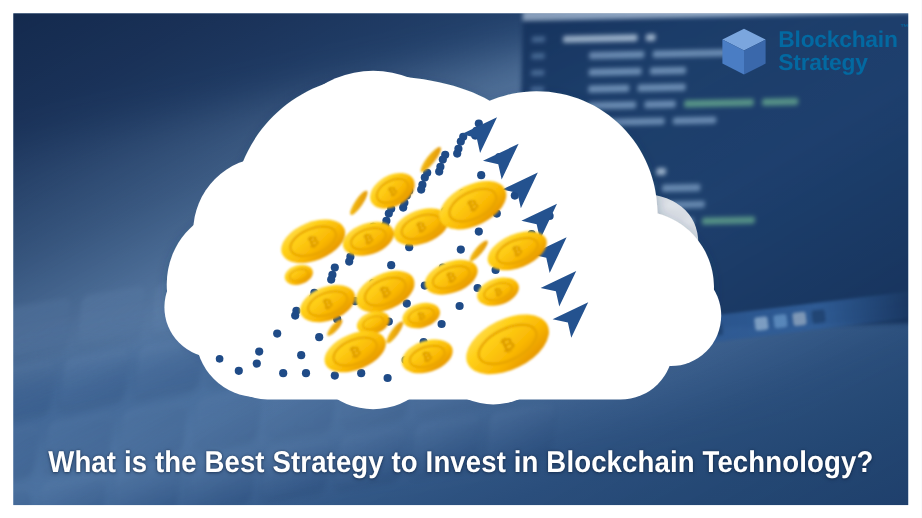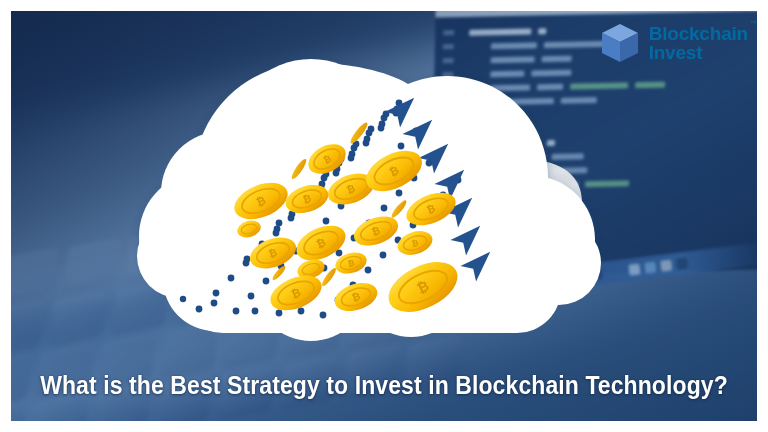--- a/index.html
+++ b/index.html
@@ -743,21 +743,21 @@
 
   <div class="logo">
     <svg class="logo-cube" viewBox="0 0 40 42">
       <polygon points="20,2 38,11 20,20 2,11" fill="#7ba6de"></polygon>
       <polygon points="2,11 20,20 20,40 2,31" fill="#4a7dc4"></polygon>
       <polygon points="38,11 20,20 20,40 38,31" fill="#3a68ab"></polygon>
     </svg>
     <div class="logo-text">
       <span>Blockchain</span>
       <span class="logo-tm">™</span>
-      <span class="ln2">Invest</span>
+      <span class="ln2">Strategy</span>
     </div>
   </div>
 
   <div class="title">What is the Best Strategy to Invest in Blockchain Technology?</div>
 
   <div class="frame-inner-line"></div>
 
 </div>
 
 </body></html>

